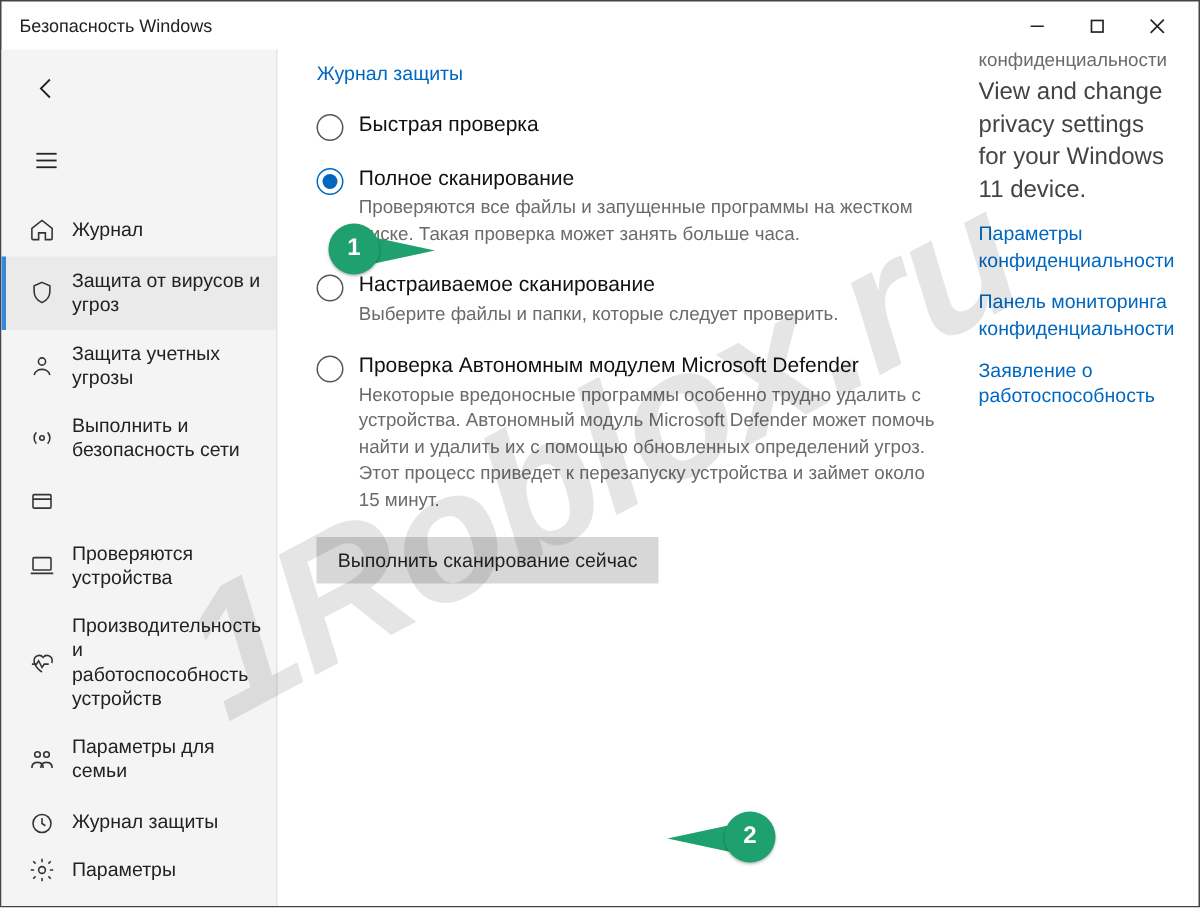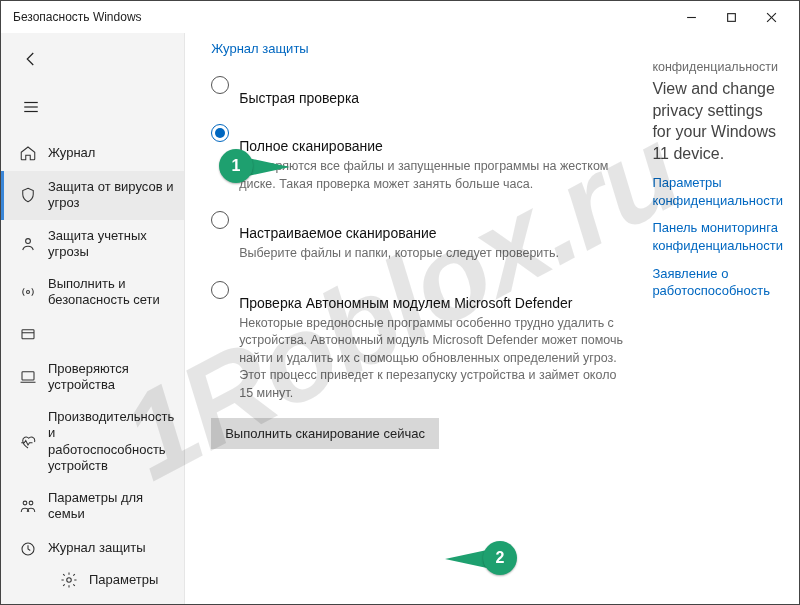--- a/index.html
+++ b/index.html
@@ -11,33 +11,33 @@
   .titlebar .winbtn svg { width: 11px; height: 11px; }
   .body { display: flex; height: calc(605px - 32px - 2px); }
   .sidebar { width: 272px; background: #f4f4f4; border-right: 1px solid #e6e6e6; display: flex; flex-direction: column; position: relative; }
   .sidebar .topctrls { padding: 10px 10px 6px 14px; display: flex; flex-direction: column; gap: 16px; }
   .sidebar .iconbtn { width: 32px; height: 32px; display: flex; align-items: center; justify-content: center; color: #222; }
   .sidebar .nav { margin-top: 6px; display: flex; flex-direction: column; }
   .nav-item { display: flex; align-items: center; gap: 10px; padding: 8px 10px 8px 14px; font-size: 13px; color: #222; cursor: pointer; border-left: 3px solid transparent; line-height: 1.25; }
   .nav-item.selected { background: #eaeaea; border-left-color: #3a86d8; }
   .nav-item .ic { width: 20px; height: 20px; display: flex; align-items: center; justify-content: center; color: #333; flex: 0 0 20px; }
   .nav-item .ic svg { width: 18px; height: 18px; }
-  .sidebar .bottom { position: absolute; bottom: 6px; left: 0; right: 0; padding-left: 41px; }
+  .sidebar .bottom { position: absolute; bottom: 6px; left: 0; right: 0; }
   .main { flex: 1 1 auto; display: flex; padding: 0 16px 0 10px; overflow: hidden; }
   .center { flex: 1 1 auto; padding: 4px 10px 6px 6px; }
   .toplink { color: #0067c0; font-size: 13px; display: inline-block; margin: 4px 0 12px 10px; cursor: pointer; }
   .opt { display: flex; align-items: flex-start; gap: 10px; padding: 6px 6px 10px 10px; }
   .radio { width: 18px; height: 18px; border: 1px solid #555; border-radius: 50%; margin-top: 2px; position: relative; flex: 0 0 18px; background: #fff; }
   .radio.checked { border-color: #0067c0; }
   .radio.checked::after { content: ""; position: absolute; inset: 3px; background: #0067c0; border-radius: 50%; }
-  .opt .txt { flex: 1 1 auto; margin-top: 16px; }
+  .opt .txt { flex: 1 1 auto; }
   .opt .lbl { font-size: 14px; color: #111; }
   .opt .desc { font-size: 12.5px; color: #6b6b6b; margin-top: 4px; line-height: 1.4; }
   .scanbtn { display: inline-block; background: #d7d7d7; color: #222; font-size: 13px; padding: 8px 14px; margin: 6px 0 0 10px; border: none; cursor: pointer; }
-  .rightcol { width: 210px; padding: 0 0 0 10px; font-size: 13px; margin-top: 27px; }
+  .rightcol { width: 210px; padding: 0 0 0 10px; font-size: 13px; }
   .rightcol .rhead { color: #6b6b6b; font-size: 12.5px; margin-bottom: 4px; }
   .rightcol .rdesc { color: #444; font-size: 16px; margin-bottom: 10px; line-height: 1.35; }
   .rightcol a.link { color: #0067c0; display: block; margin-bottom: 10px; cursor: pointer; line-height: 1.35; }
   
   .wm { position: absolute; left: 50%; top: 50%; transform: translate(-50%, -50%) rotate(-28deg); font-size: 120px; font-weight: 700; color: rgba(0,0,0,0.10); letter-spacing: -2px; pointer-events: none; user-select: none; font-style: italic; white-space: nowrap; }
   
   .bubble { position: absolute; width: 34px; height: 34px; border-radius: 50%; background: #1ea06f; color: #fff; font-weight: 600; font-size: 16px; display: flex; align-items: center; justify-content: center; box-shadow: 0 1px 2px rgba(0,0,0,0.3); z-index: 50; }
   .tail { position: absolute; width: 0; height: 0; z-index: 49; }
   .tail.right { border-top: 9px solid transparent; border-bottom: 9px solid transparent; border-left: 42px solid #1ea06f; }
   .tail.left { border-top: 9px solid transparent; border-bottom: 9px solid transparent; border-right: 42px solid #1ea06f; }

